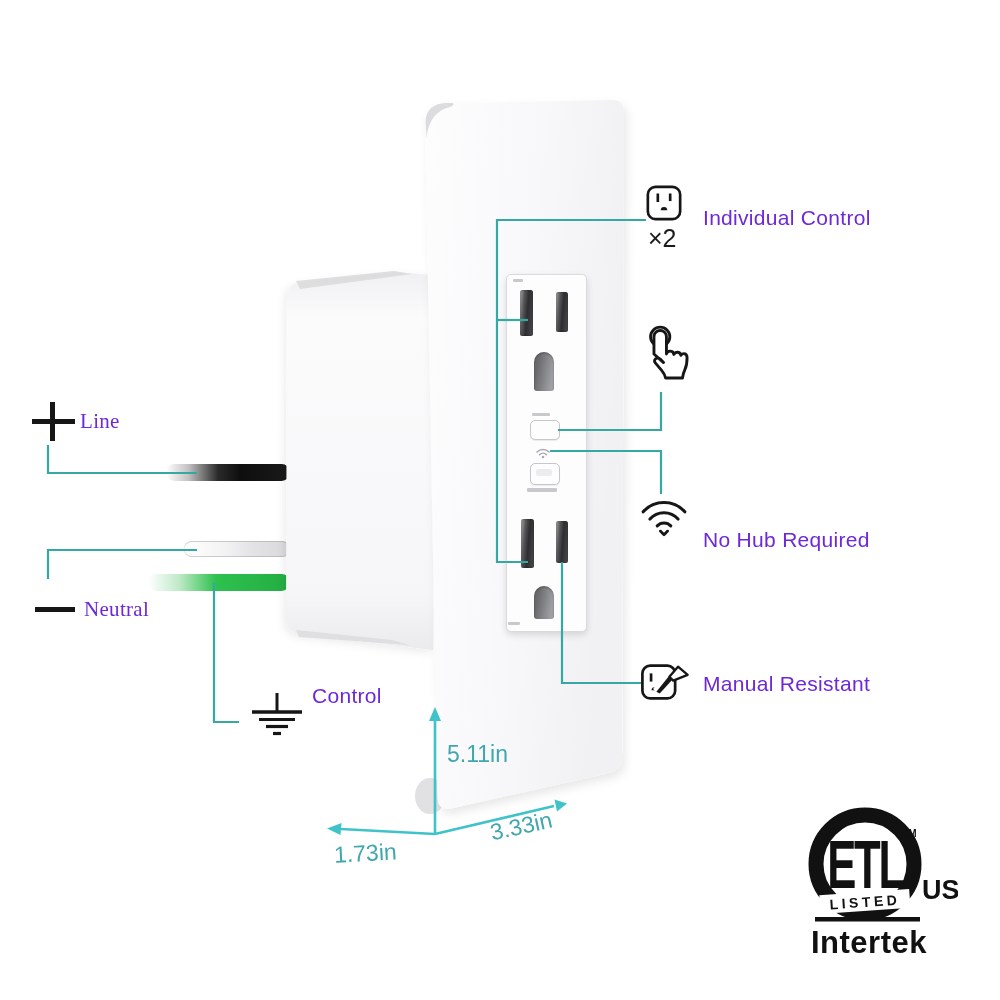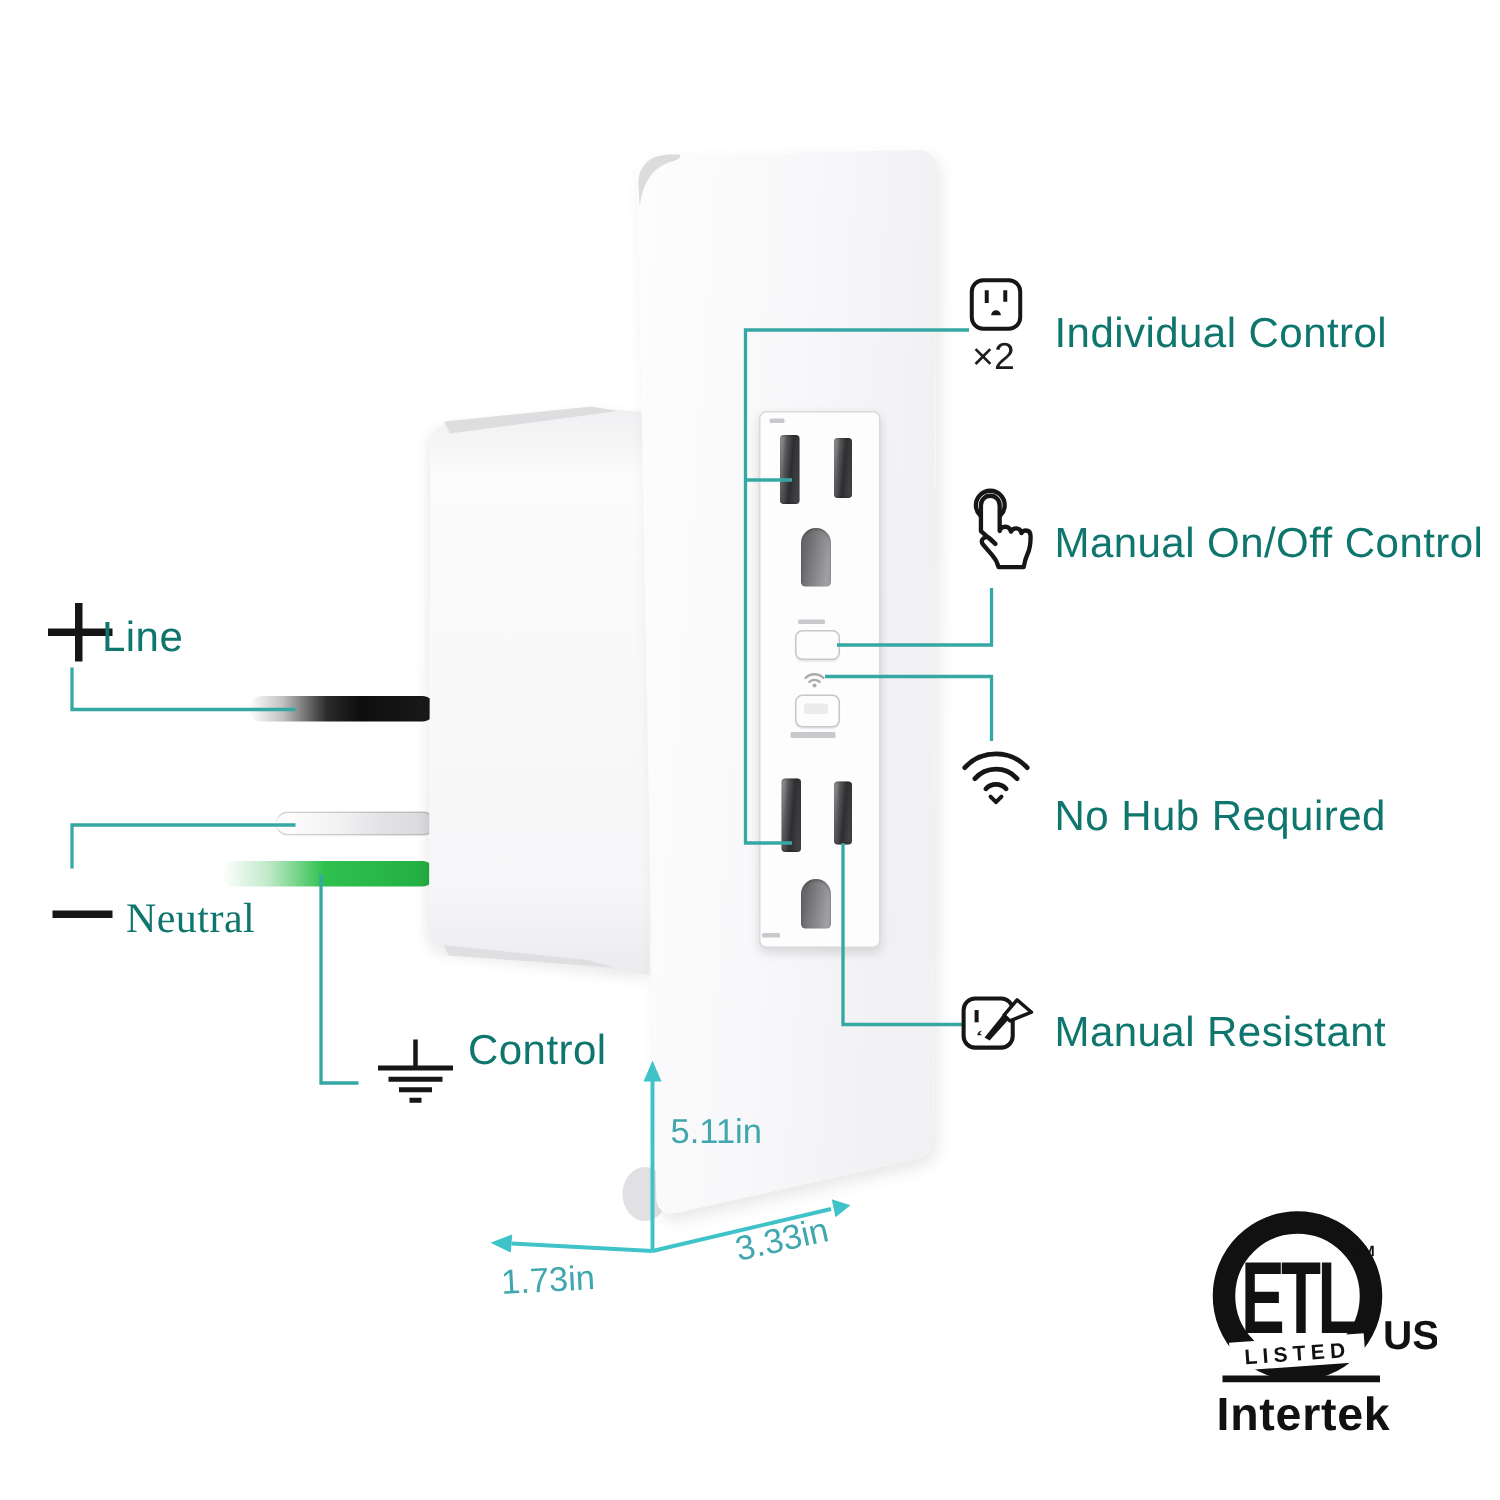--- a/index.html
+++ b/index.html
@@ -28,21 +28,21 @@
   .ghole{position:absolute;border-radius:10px 10px 3px 3px;
     background:linear-gradient(100deg,#69696c 20%,#9fa0a3 85%);box-shadow:inset 0 1px 2px rgba(0,0,0,.3);}
   .gh-t{left:534px;top:352px;width:20px;height:39px;}
   .gh-b{left:534px;top:586px;width:20px;height:33px;}
   .obtn{position:absolute;width:28px;height:18px;background:#fdfdfe;border:1.5px solid #c7c7cb;
     border-radius:5px;box-shadow:0 1px 1px rgba(0,0,0,.08);}
   .btn1{left:530px;top:420px;}
   .btn2{left:530px;top:463px;height:20px;}
   .tinymark{position:absolute;background:#c9c9cd;border-radius:1px;}
   
-  .tlabel{position:absolute;color:#0f766e;font-size:28px;letter-spacing:.3px;white-space:nowrap;}
+  .tlabel{position:absolute;color:#6d28d9;font-size:21px;letter-spacing:.3px;white-space:nowrap;}
   .dim{position:absolute;color:#3fa7ad;font-size:23px;white-space:nowrap;}
   .x2{position:absolute;left:648px;top:224px;color:#1c1c1e;font-size:25px;}
   
   .icn{position:absolute;}
 </style>
 </head>
 <body>
 
 <div id="stage">
 
@@ -134,21 +134,20 @@
   </svg>
   <div class="x2">×2</div>
   <div class="tlabel" style="left:703px;top:206px;">Individual Control</div>
 
   <svg class="icn" style="left:641px;top:324px;" width="48" height="62" viewBox="0 0 50 64">
     <circle cx="20" cy="13" r="10" fill="none" stroke="#161616" stroke-width="3"></circle>
     <path d="M13.5 31 V13 a6.5 6.5 0 0 1 13 0 v18
              q0.6-3 3.8-3 3.3 0 4 3.4 1.2-2.3 3.6-2.3 3 0 3.7 3.3 1-1.8 3-1.8 3.4 0 3.4 4.3 0 7.6-2.3 12.4-1.6 3.4-2.5 8.7 h-17.5
              q-1.1-4.5-4.4-8.3-2.4-2.8-6.2-7.2-2.2-2.6.3-4.6 2.3-1.8 4.6.4 l3.5 3.6 z" fill="#ffffff" stroke="#161616" stroke-width="3" stroke-linejoin="round"></path>
   </svg>
-  <div class="tlabel" style="left:703px;top:346px;">Manual On/Off Control</div>
 
   <svg class="icn" style="left:639px;top:497px;" width="50" height="40" viewBox="0 0 48 38">
     <path d="M4 14 A27 27 0 0 1 44 14" fill="none" stroke="#161616" stroke-width="3" stroke-linecap="round"></path>
     <path d="M10.5 21 A18 18 0 0 1 37.5 21" fill="none" stroke="#161616" stroke-width="3" stroke-linecap="round"></path>
     <path d="M17.5 27.5 A9 9 0 0 1 30.5 27.5" fill="none" stroke="#161616" stroke-width="3" stroke-linecap="round"></path>
     <path d="M20.5 32.5 L24 36 L27.5 32.5" fill="none" stroke="#161616" stroke-width="2.6" stroke-linecap="round" stroke-linejoin="round"></path>
   </svg>
   <div class="tlabel" style="left:703px;top:528px;">No Hub Required</div>
 
   <svg class="icn" style="left:640px;top:660px;" width="52" height="46" viewBox="0 0 54 46">
@@ -160,21 +159,21 @@
       <polygon points="17,32 29.5,16.5 33.3,19.8 20.5,34" fill="#161616"></polygon>
       <polygon points="30.5,16.5 39.5,6 49.5,14.5 34.5,20.5" fill="#ffffff" stroke="#161616" stroke-width="2.4" stroke-linejoin="round"></polygon>
     </g>
   </svg>
   <div class="tlabel" style="left:703px;top:672px;">Manual Resistant</div>
 
   <div class="abs" style="left:32px;top:402px;width:44px;height:40px;">
     <div style="position:absolute;left:0;top:17px;width:43px;height:5px;background:#161616;"></div>
     <div style="position:absolute;left:18px;top:0;width:5px;height:39px;background:#161616;"></div>
   </div>
-  <div class="tlabel" style="left:68px;top:409px;">Line</div>
+  <div class="tlabel" style="left:80px;top:409px;font-family:Liberation Serif, serif;">Line</div>
 
   <div class="abs" style="left:35px;top:607px;width:40px;height:5px;background:#161616;"></div>
   <div class="tlabel" style="left:84px;top:597px;font-family:Liberation Serif, serif;">Neutral</div>
 
   <svg class="icn" style="left:249px;top:691px;" width="56" height="48" viewBox="0 0 56 48">
     <line x1="28" y1="2" x2="28" y2="21" stroke="#161616" stroke-width="3"></line>
     <line x1="3" y1="21" x2="53" y2="21" stroke="#161616" stroke-width="3.4"></line>
     <line x1="10" y1="28.5" x2="46" y2="28.5" stroke="#161616" stroke-width="3.2"></line>
     <line x1="17" y1="35.5" x2="39" y2="35.5" stroke="#161616" stroke-width="3.2"></line>
     <line x1="24" y1="42.5" x2="32" y2="42.5" stroke="#161616" stroke-width="3.2"></line>

